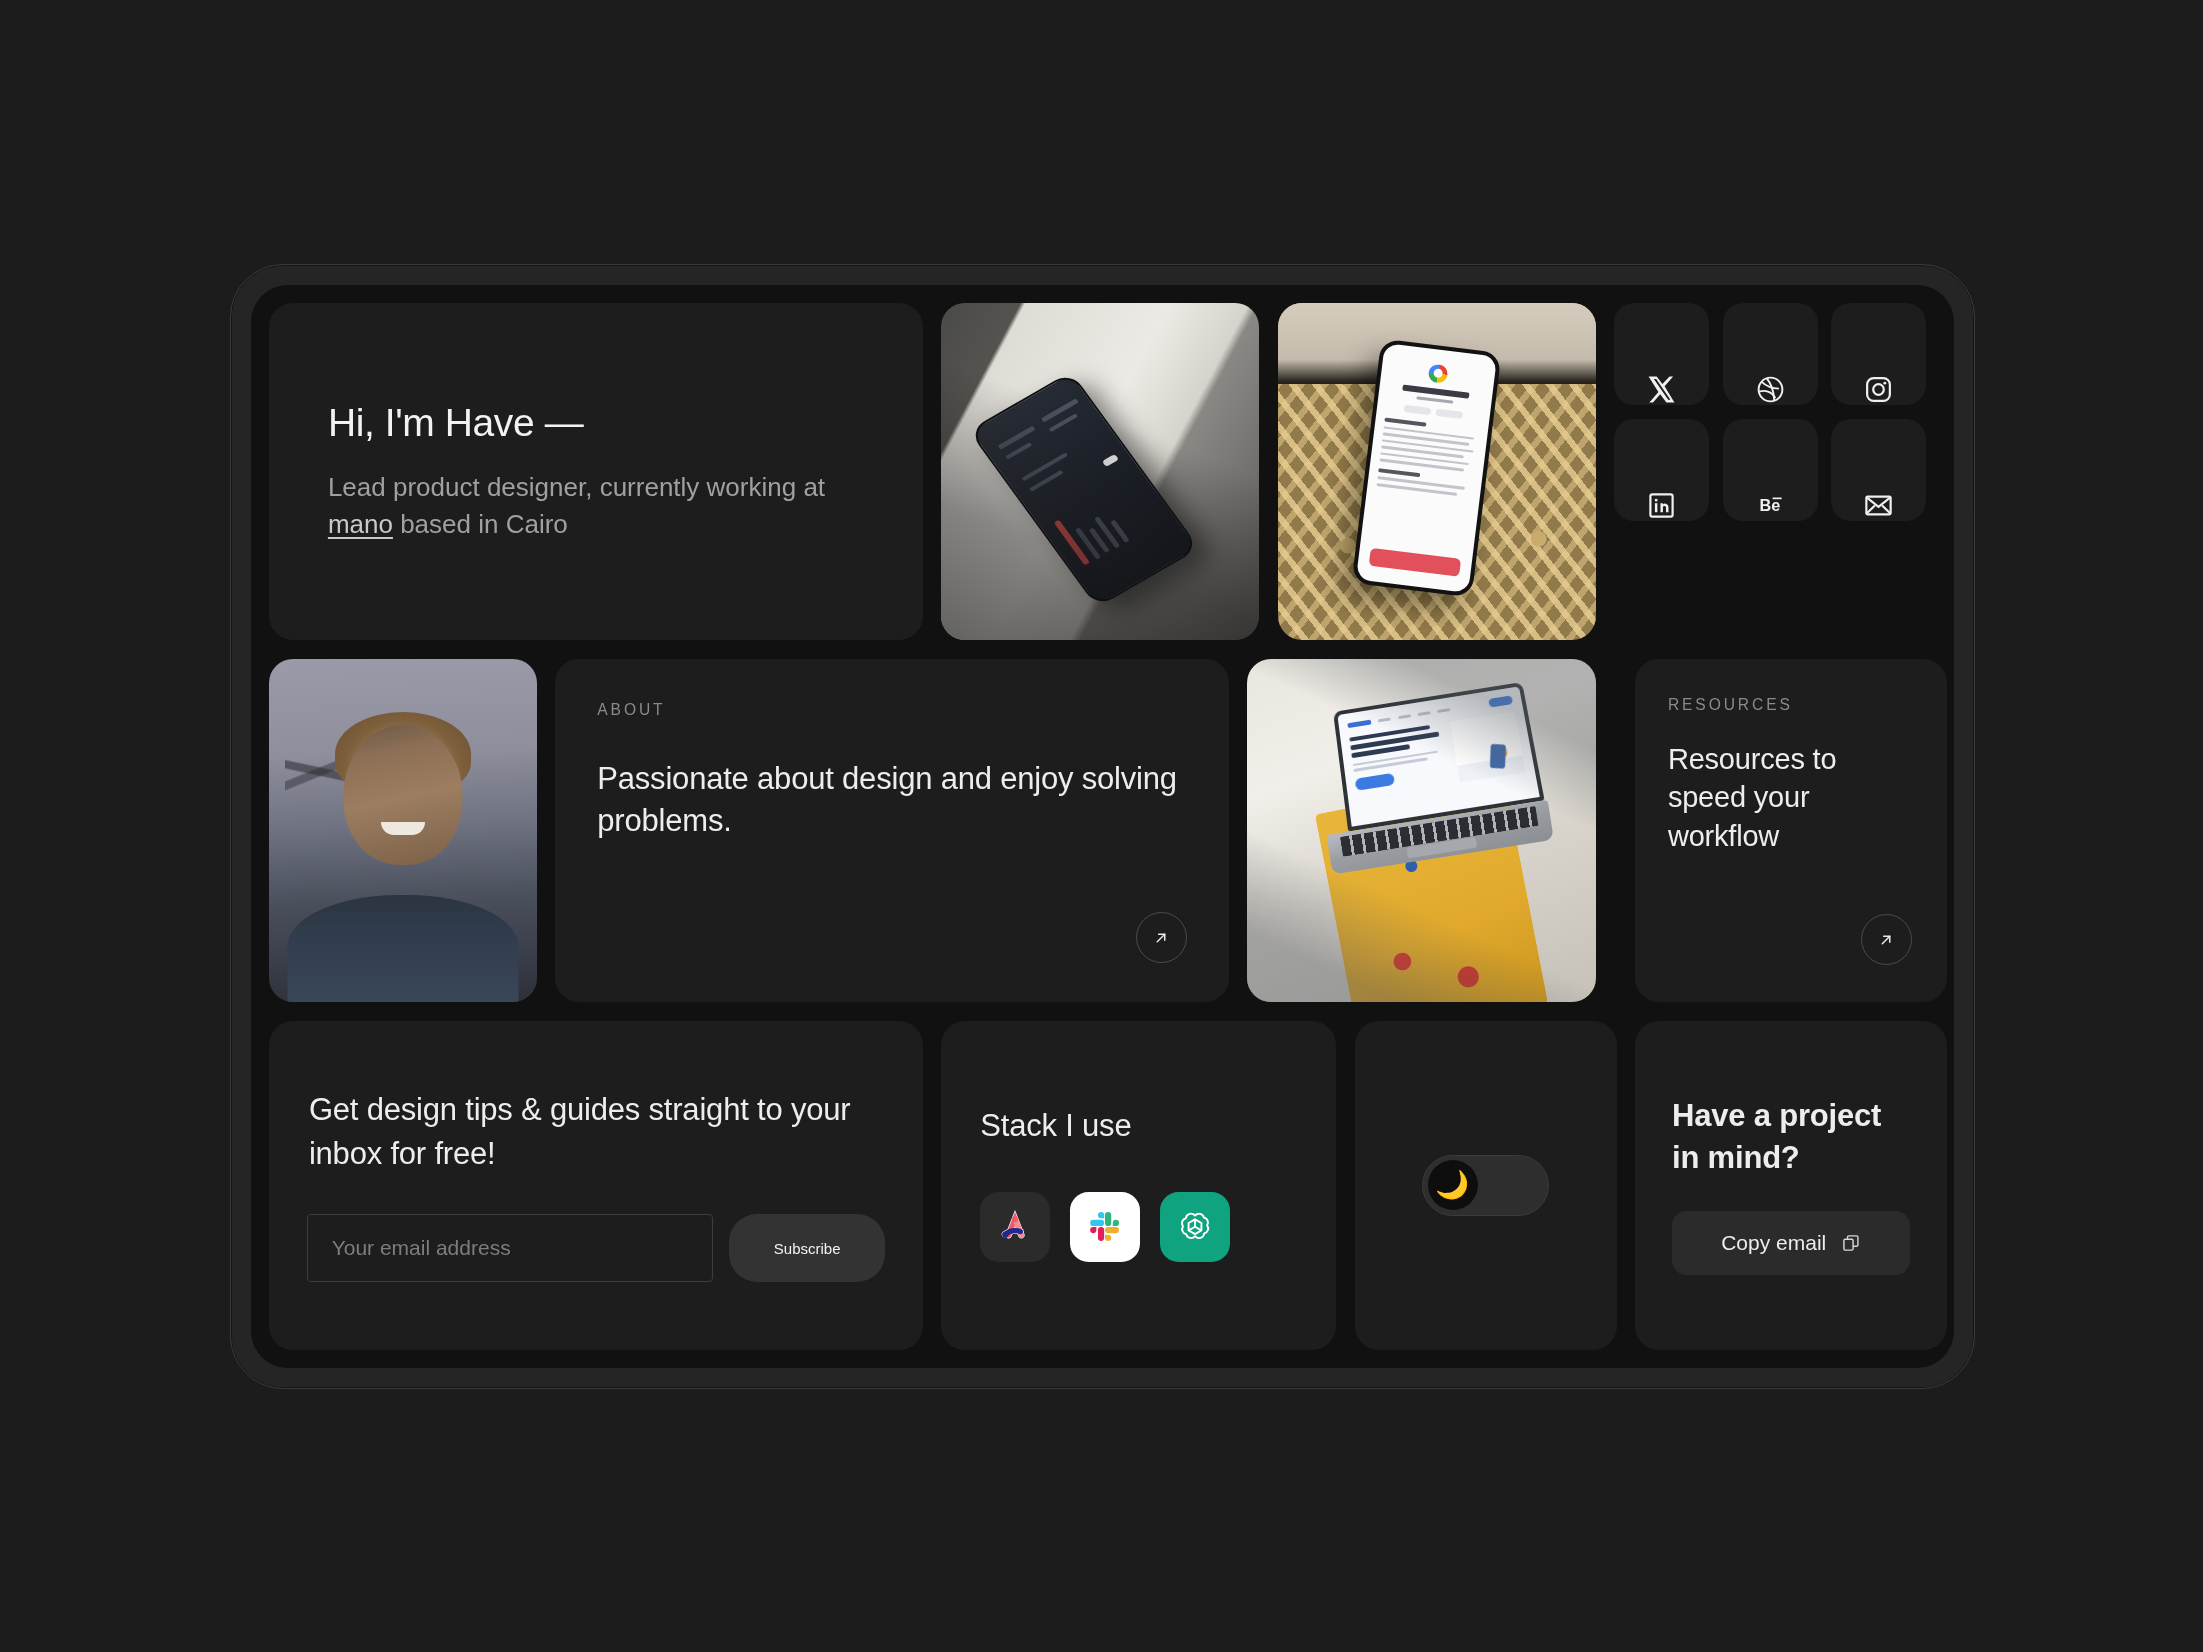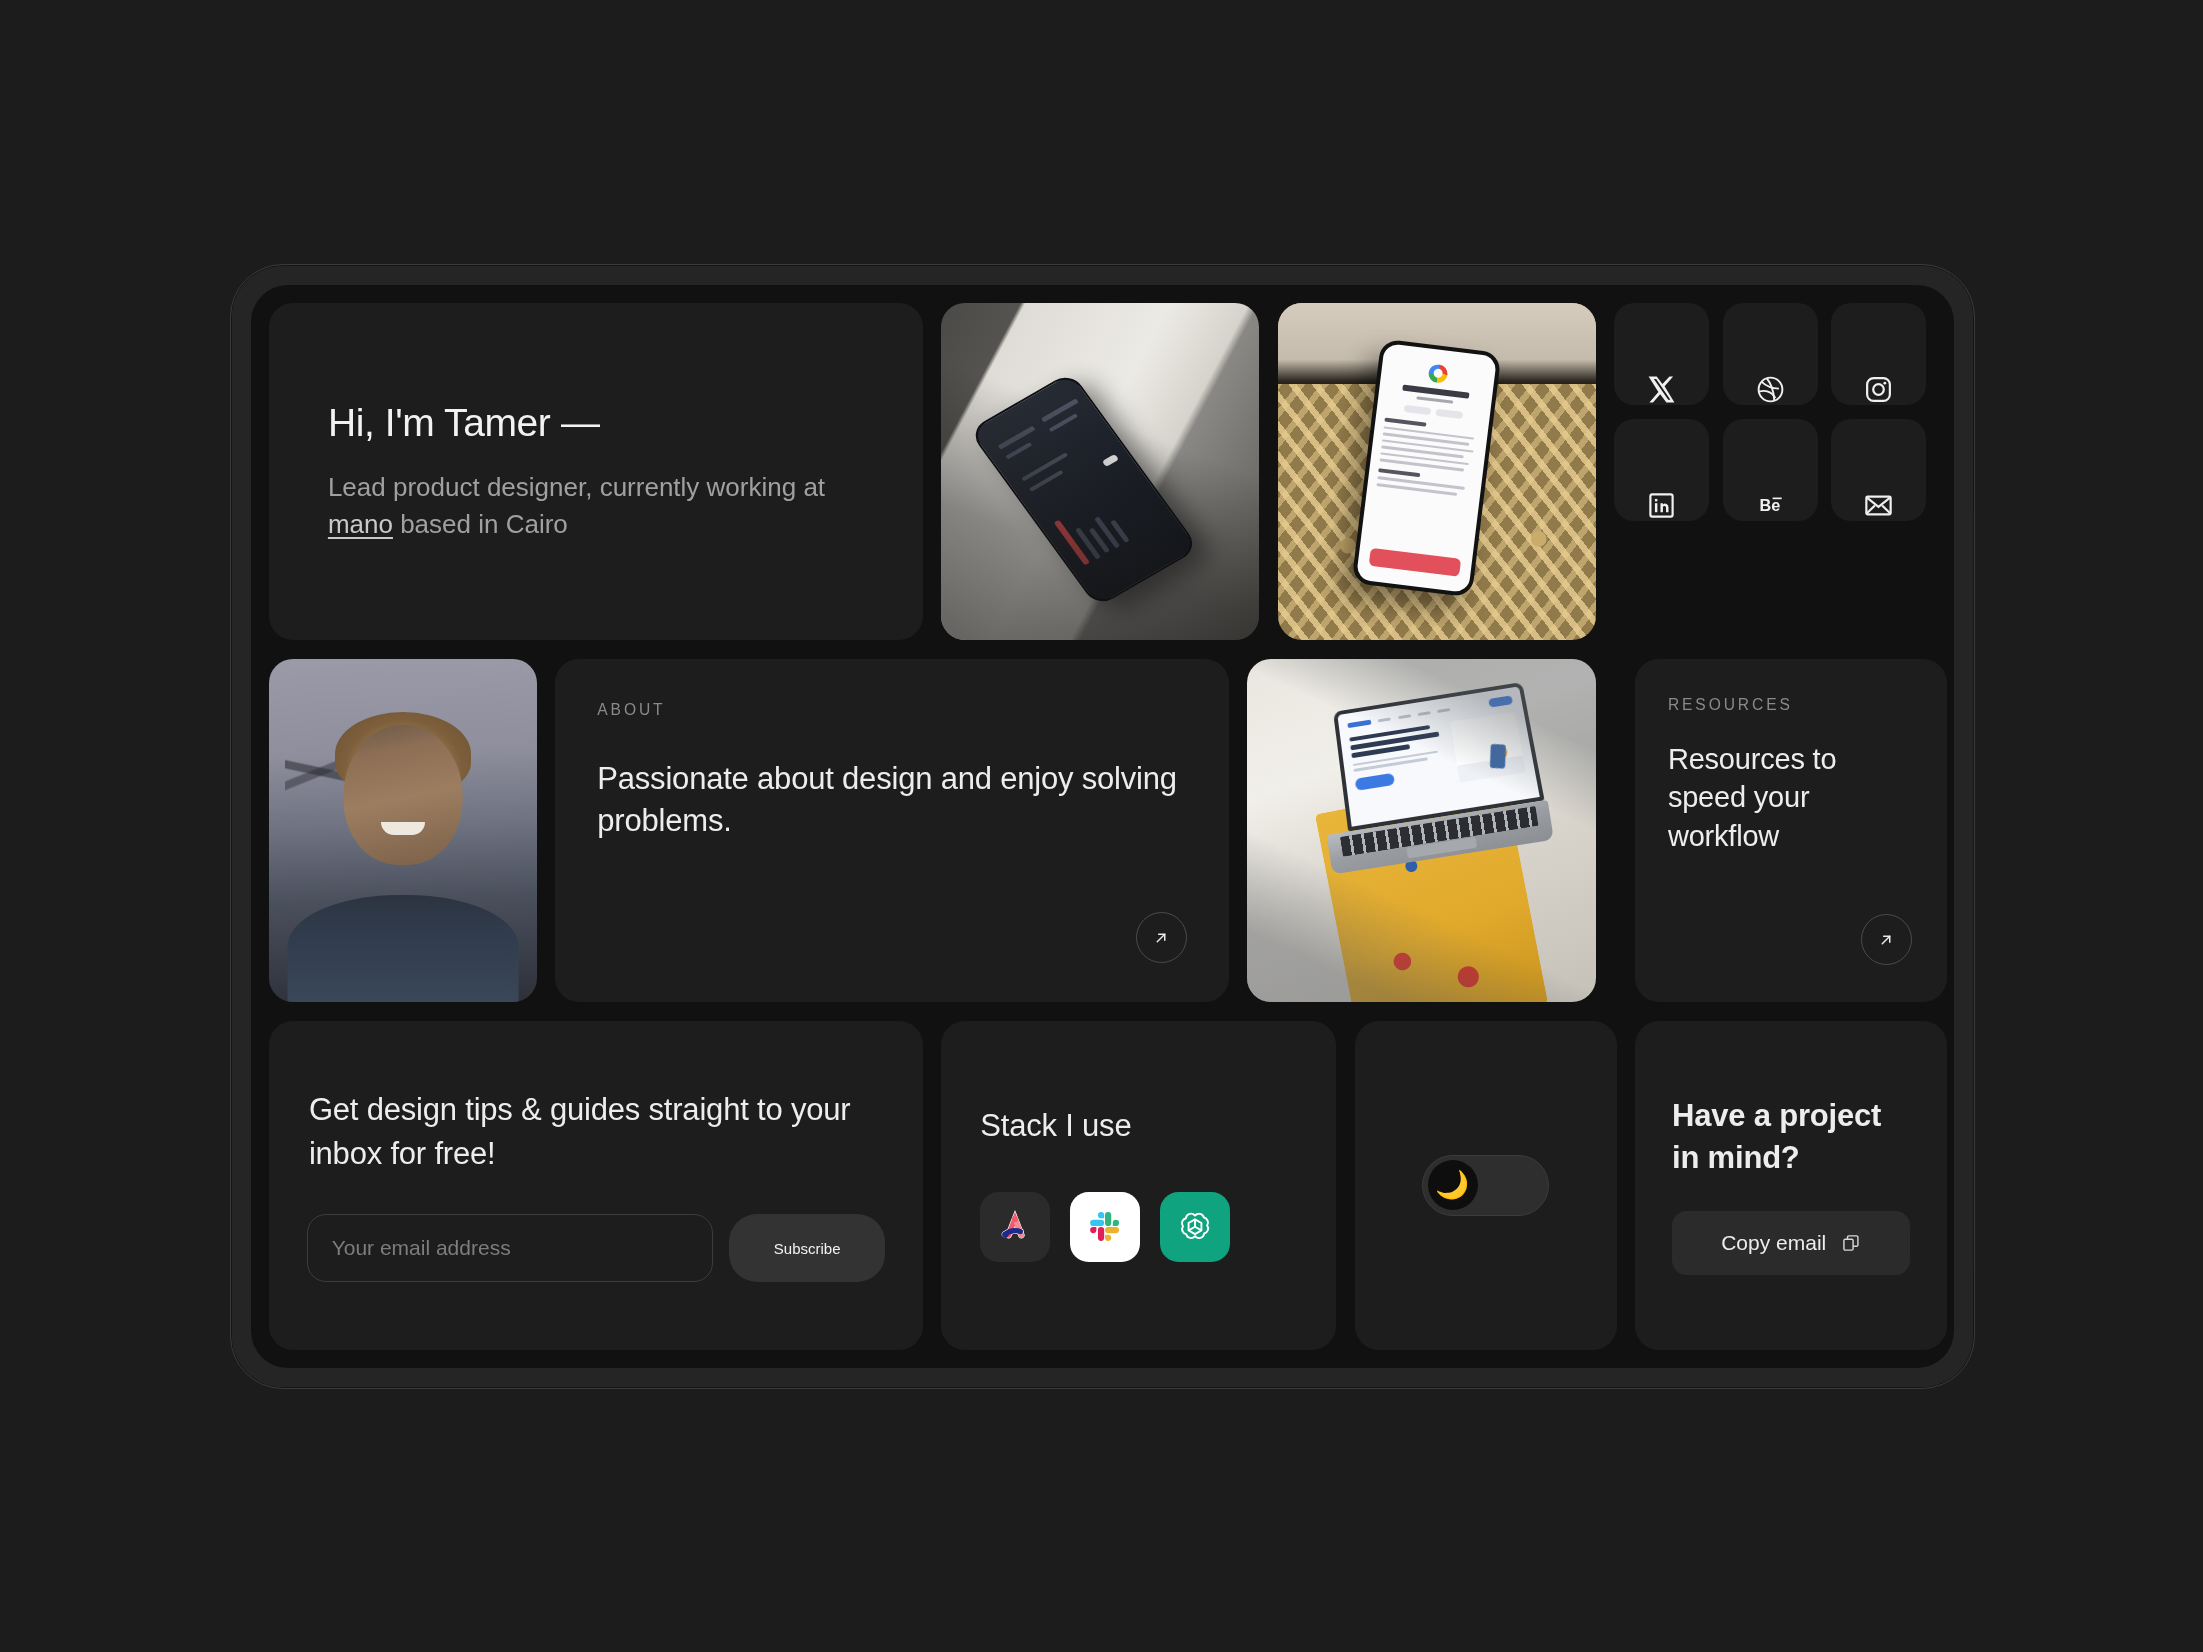--- a/index.html
+++ b/index.html
@@ -361,21 +361,21 @@
     color: #ededed;
     font-weight: 400;
     letter-spacing: -0.2px;
     margin-bottom: 39px;
     max-width: 588px;
   }
   .news-form { display: flex; gap: 16.5px; }
   .news-input {
     width: 406px;
     height: 68px;
-    border-radius: 19px;
+    border-radius: 4px;
     background: transparent;
     border: 1.4px solid #3d3d3d;
     color: #e6e6e6;
     font-size: 21px;
     font-family: "Liberation Sans", sans-serif;
     padding: 0 24px;
     outline: none;
   }
   .news-input::placeholder { color: #7d7d7d; }
   .subscribe-btn {
@@ -481,21 +481,21 @@
 <body>
 
 <div class="stage">
   <div class="frame">
     <div class="screen">
 
       <div class="row row-top">
         <div class="left-stack" style="flex-direction:row;">
 
           <div class="card hero">
-            <div class="hero-title">Hi, I'm Tamer —</div>
+            <div class="hero-title">Hi, I'm Have —</div>
             <div class="hero-sub">
               <span>Lead product designer, currently working at </span><span class="link">mano</span><span> based in Cairo</span>
             </div>
           </div>
 
           <div class="card thumb ph-concrete">
             <div class="phone-dark">
               <div class="pd-bar" style="left:13px; top:26px; width:40px; height:4.6px;"></div>
               <div class="pd-bar" style="left:13px; top:39px; width:27.5px; height:3.7px;"></div>
               <div class="pd-bar" style="left:64px; top:24px; width:40px; height:4.6px;"></div>

